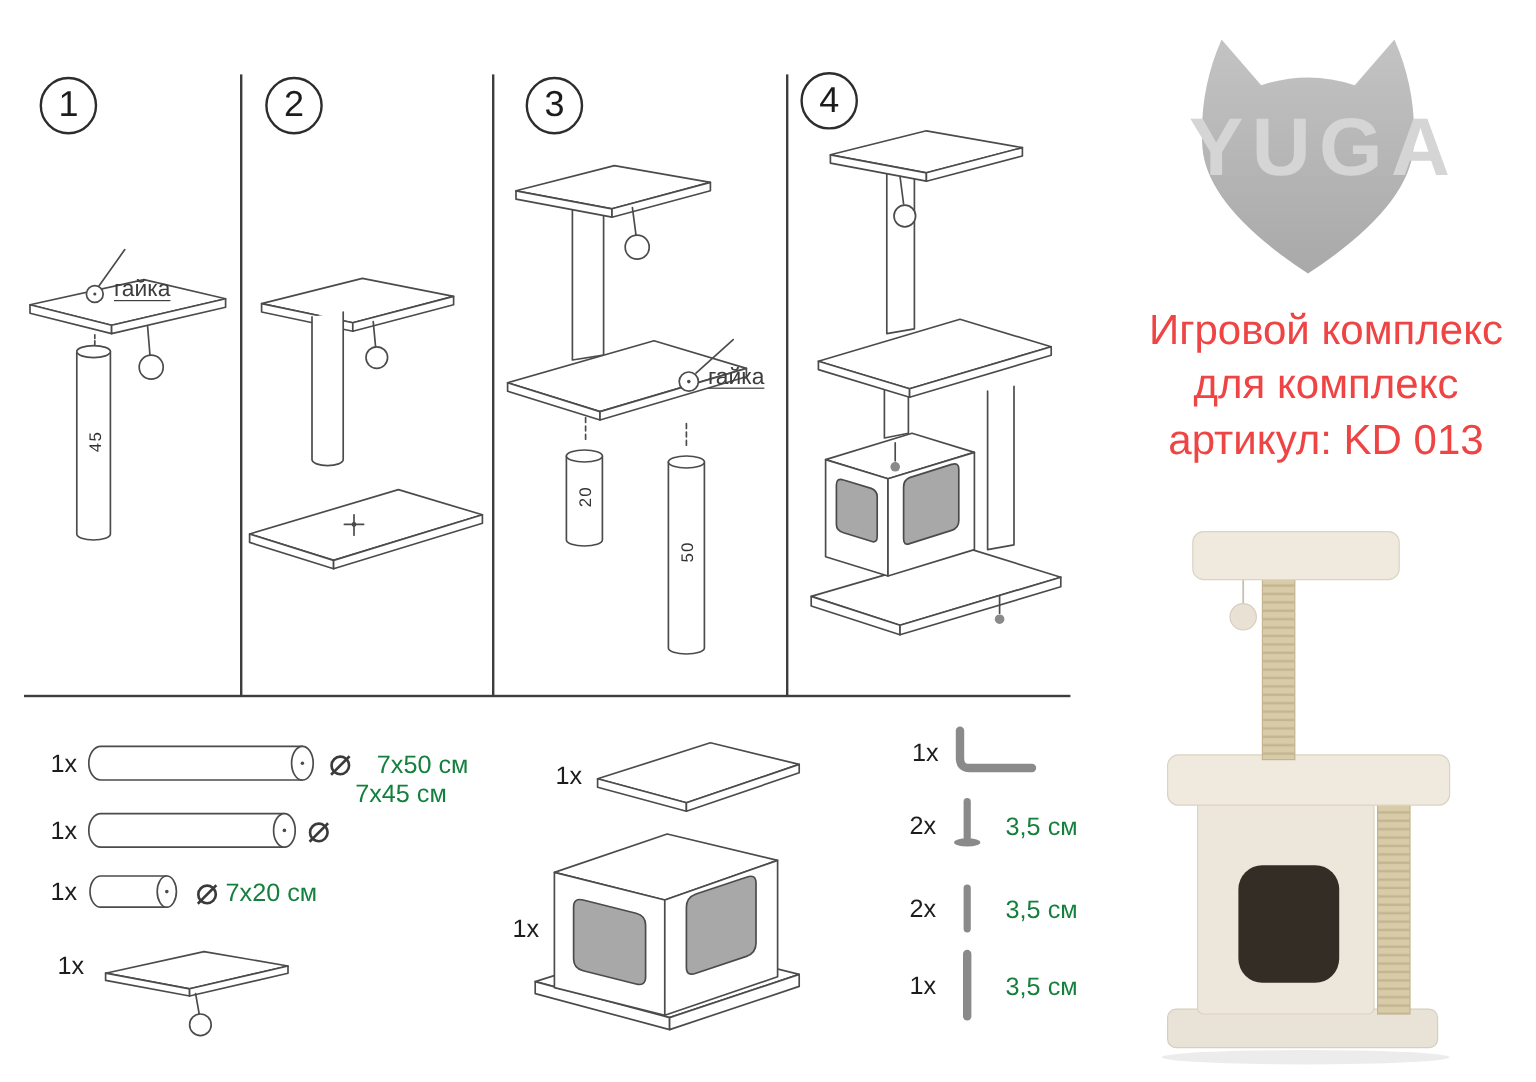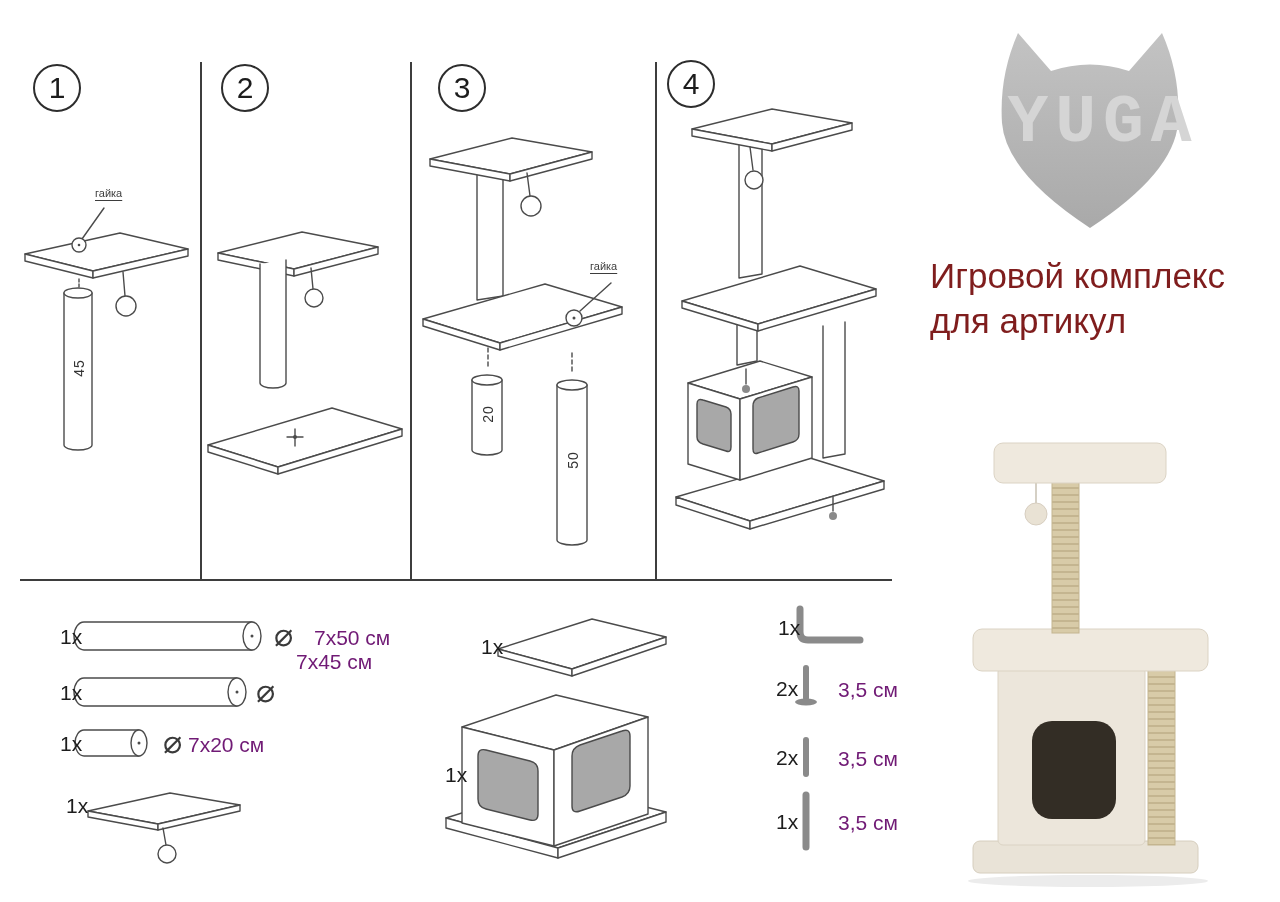--- a/index.html
+++ b/index.html
@@ -6,34 +6,34 @@
   .page{
     position:relative;width:1280px;height:902px;background:#fff;
     font-family:"Liberation Sans",sans-serif;color:#222;overflow:hidden;
   }
   .vline{position:absolute;top:62px;width:2px;height:518px;background:#3d3d3d;}
   .hline{position:absolute;left:20px;top:579px;width:872px;height:2px;background:#3d3d3d;}
   .step-badge{
     position:absolute;width:44px;height:44px;border:2.5px solid #2d2d2d;border-radius:50%;
     display:flex;align-items:center;justify-content:center;font-size:30px;color:#1c1c1c;background:#fff;
   }
-  .lbl{position:absolute;font-size:11px;color:#3d3d3d;white-space:nowrap;}
+  .lbl{position:absolute;font-size:19px;color:#3d3d3d;white-space:nowrap;margin-top:44px;}
   .nut-label{text-decoration:underline;text-underline-offset:3px;}
   .rot{position:absolute;font-size:14px;color:#333;transform:rotate(-90deg);transform-origin:center;white-space:nowrap;letter-spacing:1px;}
-  .qty{position:absolute;font-size:21px;color:#1d1d1d;white-space:nowrap;margin-left:18px;}
-  .size-text{position:absolute;font-size:21px;color:#701a75;white-space:nowrap;}
+  .qty{position:absolute;font-size:21px;color:#1d1d1d;white-space:nowrap;}
+  .size-text{position:absolute;font-size:21px;color:#15803d;white-space:nowrap;}
   .dia{position:absolute;font-size:32px;color:#3a3a3a;line-height:1;}
   .logo-text{
     position:absolute;left:938px;top:84px;width:330px;text-align:center;
-    font-family:Liberation Mono, monospace;font-weight:700;font-size:68px;
+    font-family:Liberation Sans, sans-serif;font-weight:700;font-size:68px;
     color:#d5d5d5;letter-spacing:7px;
   }
   .title-line{
-    position:absolute;left:930px;width:350px;
-    font-size:35px;color:#7f1d1d;white-space:nowrap;
+    position:absolute;left:930px;width:350px;text-align:center;
+    font-size:35px;color:#ef4444;white-space:nowrap;
   }
   svg{position:absolute;}
 </style>
 </head>
 <body>
 
 <div class="page">
 
   <div class="vline" style="left:200px"></div>
   <div class="vline" style="left:410px"></div>
@@ -228,21 +228,22 @@
       <linearGradient id="catgrad" x1="0" y1="0" x2="0" y2="1">
         <stop offset="0" stop-color="#c3c3c3"></stop>
         <stop offset="1" stop-color="#a9a9a9"></stop>
       </linearGradient>
     </defs>
     <path d="M30,5 L63,43 Q102,30 141,43 L174,5 Q193,48 190,95 Q186,145 102,200 Q18,145 14,95 Q11,48 30,5 Z" fill="url(#catgrad)"></path>
   </svg>
   <div class="logo-text">YUGA</div>
 
   <div class="title-line" style="top:256px">Игровой комплекс</div>
-  <div class="title-line" style="top:301px">для артикул</div>
+  <div class="title-line" style="top:301px">для комплекс</div>
+  <div class="title-line" style="top:347px">артикул: KD 013</div>
 
   <svg width="305" height="475" viewBox="0 0 305 475" style="left:948px;top:415px">
     <defs>
       <pattern id="sisal" width="8" height="7" patternUnits="userSpaceOnUse">
         <rect width="8" height="7" fill="#d8cba8"></rect>
         <line x1="0" y1="3" x2="8" y2="3" stroke="#c4b590" stroke-width="2"></line>
       </pattern>
     </defs>
     <ellipse cx="140" cy="466" rx="120" ry="6" fill="#ececec"></ellipse>
 

